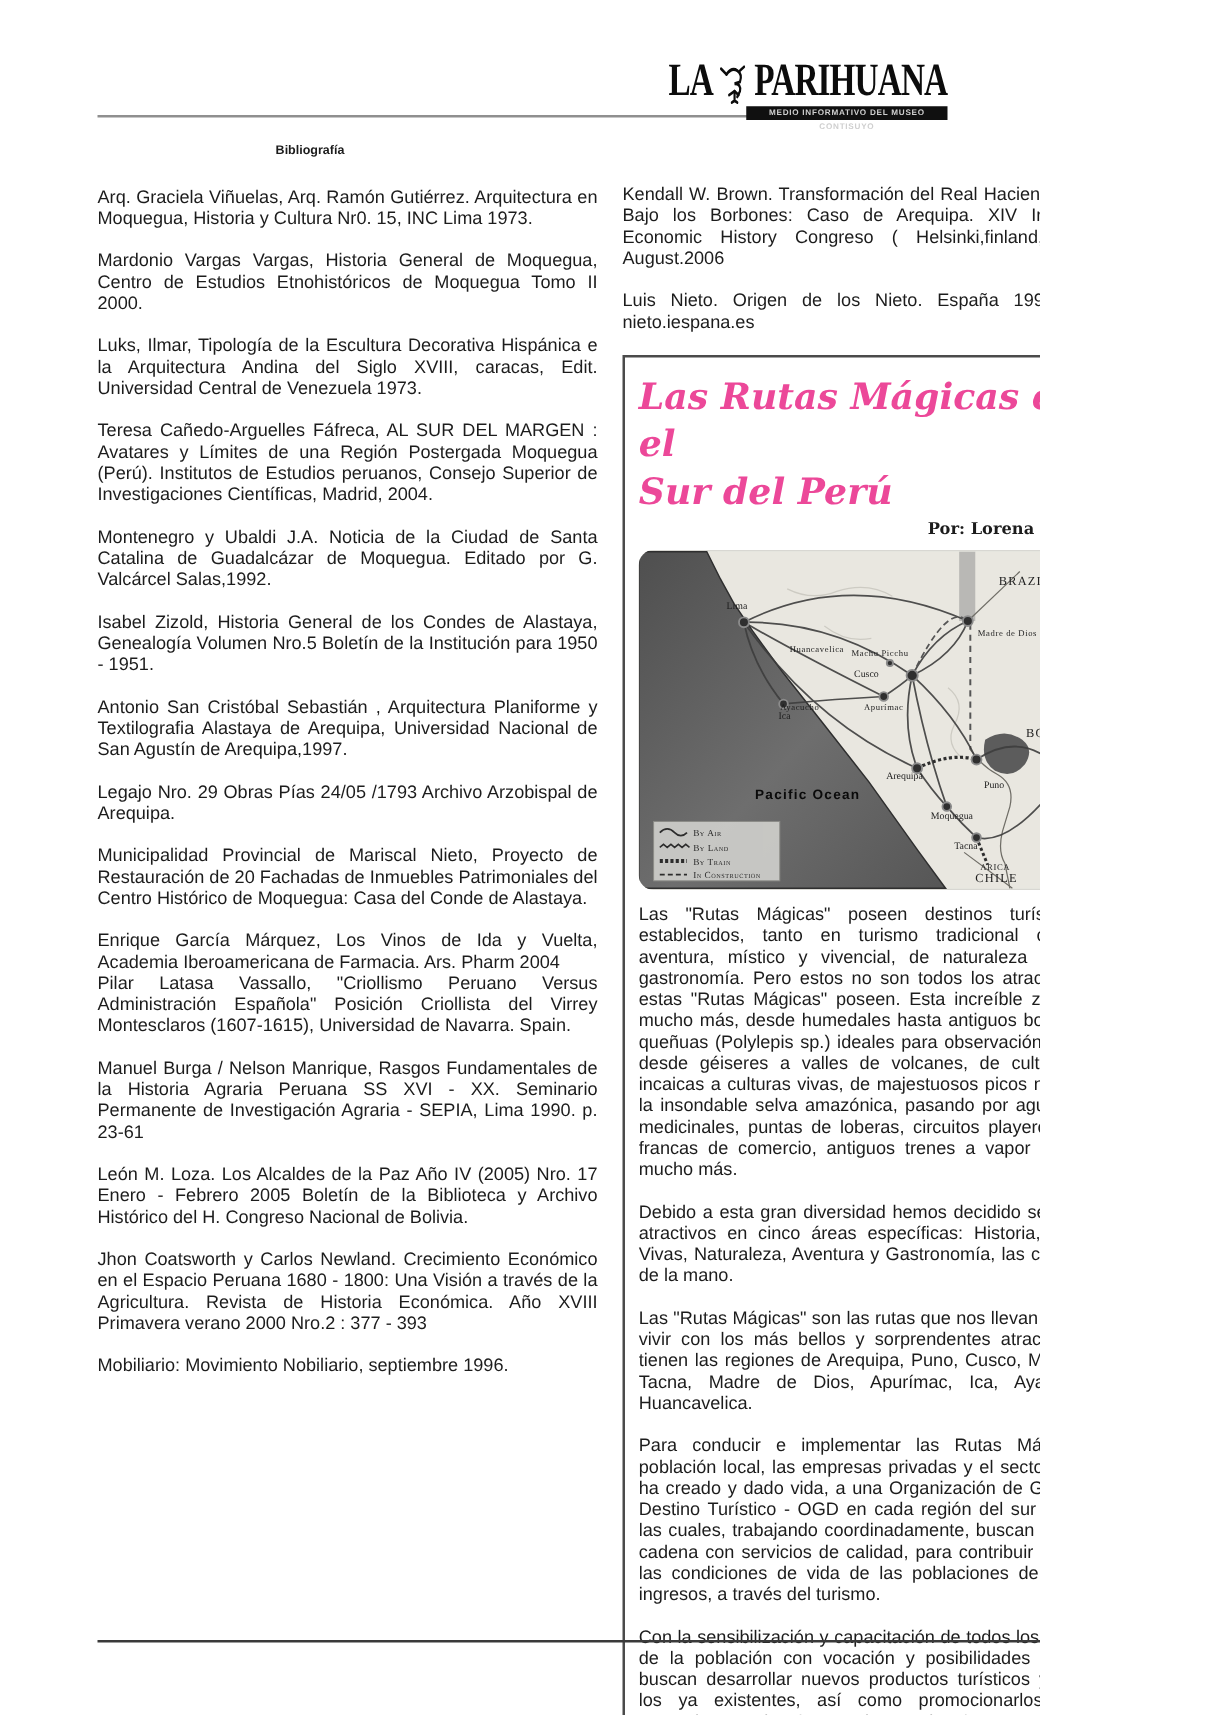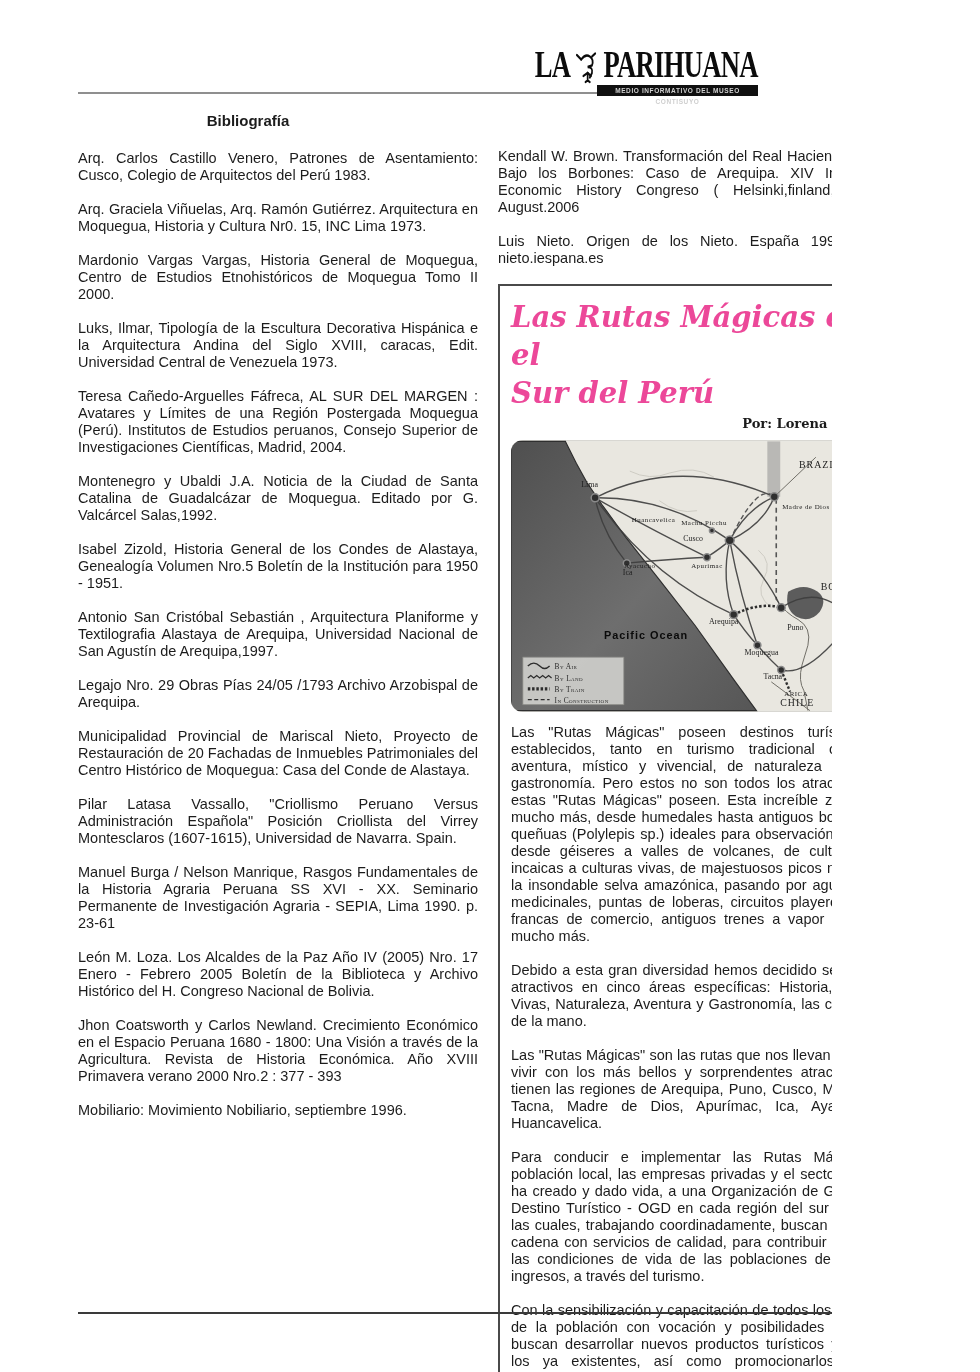--- a/index.html
+++ b/index.html
@@ -18,21 +18,21 @@
   .logo-bar{
     position:absolute;right:74px;top:85px;width:161px;height:11px;background:#101010;color:#cfcfcf;
     font-size:6.5px;line-height:11px;text-align:center;letter-spacing:.6px;font-weight:bold;
   }
   
   .col{position:absolute;text-align:justify;font-size:14.5px;line-height:17px;}
   .col-left{left:78px;top:112px;width:400px;}
   .col-right{left:498px;top:148px;width:410px;}
   .col p{margin:0 0 17px 0;}
   .col p.tight{margin-bottom:0;}
-  .bib-heading{font-weight:bold;font-size:15px;text-align:center;margin:0 60px 21px 0;}
+  .bib-heading{font-weight:bold;font-size:10px;text-align:center;margin:0 60px 21px 0;}
   
   .article-box{border:2px solid #4a4a4a;padding:10px 11px 12px 11px;margin-top:13px;}
   .article-title{
     font-family:"DejaVu Serif",serif;font-style:italic;font-weight:bold;color:#ec4899;
     font-size:29px;line-height:38px;text-align:left;margin:2px 0 0 0;
   }
   .article-title .t2{display:block;padding-right:28px;}
   .byline{font-family:"DejaVu Serif",serif;font-weight:bold;font-size:13px;
     text-align:right;margin:3px 2px 8px 0;}
   .map-wrap{
@@ -73,30 +73,30 @@
         <path d="M13 16 l0 5 M13 21 l-2 1 M13 21 l2 1"></path>
         <path d="M17 5 l3 -2"></path>
       </g>
     </svg>
     <span>PARIHUANA</span>
   </div>
   <div class="logo-bar">MEDIO INFORMATIVO DEL MUSEO CONTISUYO</div>
 
   <div class="col col-left">
     <div class="bib-heading">Bibliografía</div>
-    <p>Arq. Carlos Castillo Venero, Patrones de Asentamiento: Cusco, Colegio de Arquitectos del Perú 1983.</p>
     <p>Arq. Graciela Viñuelas, Arq. Ramón Gutiérrez. Arquitectura en Moquegua, Historia y Cultura Nr0. 15, INC Lima 1973.</p>
     <p>Mardonio Vargas Vargas, Historia General de Moquegua, Centro de Estudios Etnohistóricos de Moquegua Tomo II 2000.</p>
     <p>Luks, Ilmar,  Tipología de la Escultura Decorativa Hispánica e la Arquitectura Andina del Siglo XVIII, caracas, Edit. Universidad Central de Venezuela 1973.</p>
     <p>Teresa Cañedo-Arguelles Fáfreca, AL SUR DEL MARGEN : Avatares y Límites de una Región Postergada Moquegua (Perú). Institutos de Estudios peruanos, Consejo Superior de Investigaciones Científicas, Madrid, 2004.</p>
     <p>Montenegro y Ubaldi J.A. Noticia de la Ciudad de Santa Catalina de Guadalcázar de Moquegua. Editado por G. Valcárcel Salas,1992.</p>
     <p>Isabel Zizold,  Historia General de los Condes de Alastaya, Genealogía Volumen Nro.5 Boletín de la Institución para 1950 - 1951.</p>
     <p>Antonio San Cristóbal Sebastián , Arquitectura Planiforme y Textilografia Alastaya  de Arequipa, Universidad Nacional de San Agustín de Arequipa,1997.</p>
     <p>Legajo Nro. 29 Obras Pías   24/05 /1793 Archivo Arzobispal de Arequipa.</p>
     <p>Municipalidad Provincial de Mariscal Nieto, Proyecto de Restauración de 20 Fachadas de Inmuebles Patrimoniales del Centro Histórico de Moquegua: Casa del Conde de Alastaya.</p>
+    <p class="tight">Enrique García Márquez, Los Vinos de Ida y Vuelta, Academia Iberoamericana de Farmacia. Ars. Pharm 2004</p>
     <p>Pilar Latasa Vassallo, "Criollismo Peruano Versus Administración Española" Posición Criollista del Virrey Montesclaros (1607-1615), Universidad de Navarra. Spain.</p>
     <p>Manuel Burga / Nelson Manrique, Rasgos Fundamentales de la Historia Agraria Peruana SS XVI - XX. Seminario Permanente de Investigación Agraria - SEPIA, Lima 1990. p. 23-61</p>
     <p>León M. Loza. Los Alcaldes de la Paz Año IV (2005) Nro. 17 Enero - Febrero 2005 Boletín de la Biblioteca y Archivo Histórico del H. Congreso Nacional de Bolivia.</p>
     <p>Jhon Coatsworth y Carlos Newland. Crecimiento Económico en el Espacio Peruana 1680 - 1800: Una Visión a través de la Agricultura. Revista de Historia Económica. Año XVIII Primavera verano 2000  Nro.2 : 377 - 393</p>
     <p>Mobiliario: Movimiento Nobiliario, septiembre 1996.</p>
   </div>
 
   <div class="col col-right">
     <p>Kendall W. Brown. Transformación del Real Hacienda Peruana Bajo los Borbones: Caso de Arequipa. XIV Internacional Economic History Congreso ( Helsinki,finland,21 to 25 August.2006</p>
     <p>Luis Nieto.   Origen de los Nieto. España 1999 - 2002. nieto.iespana.es</p>

